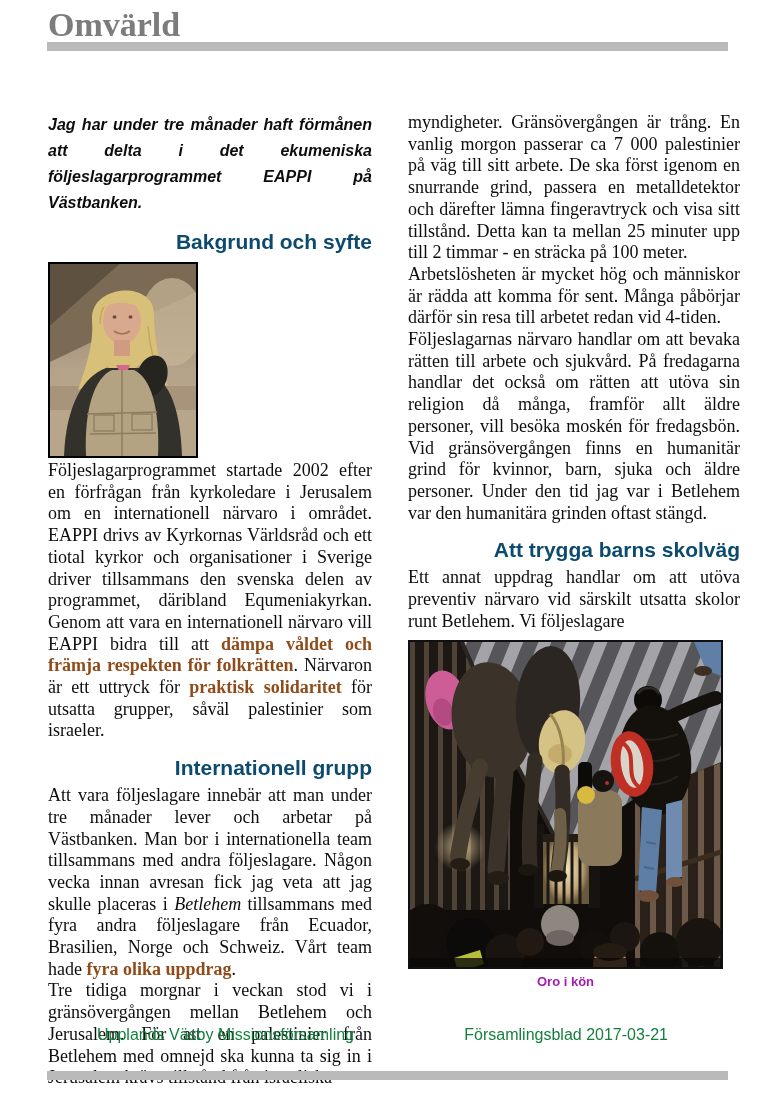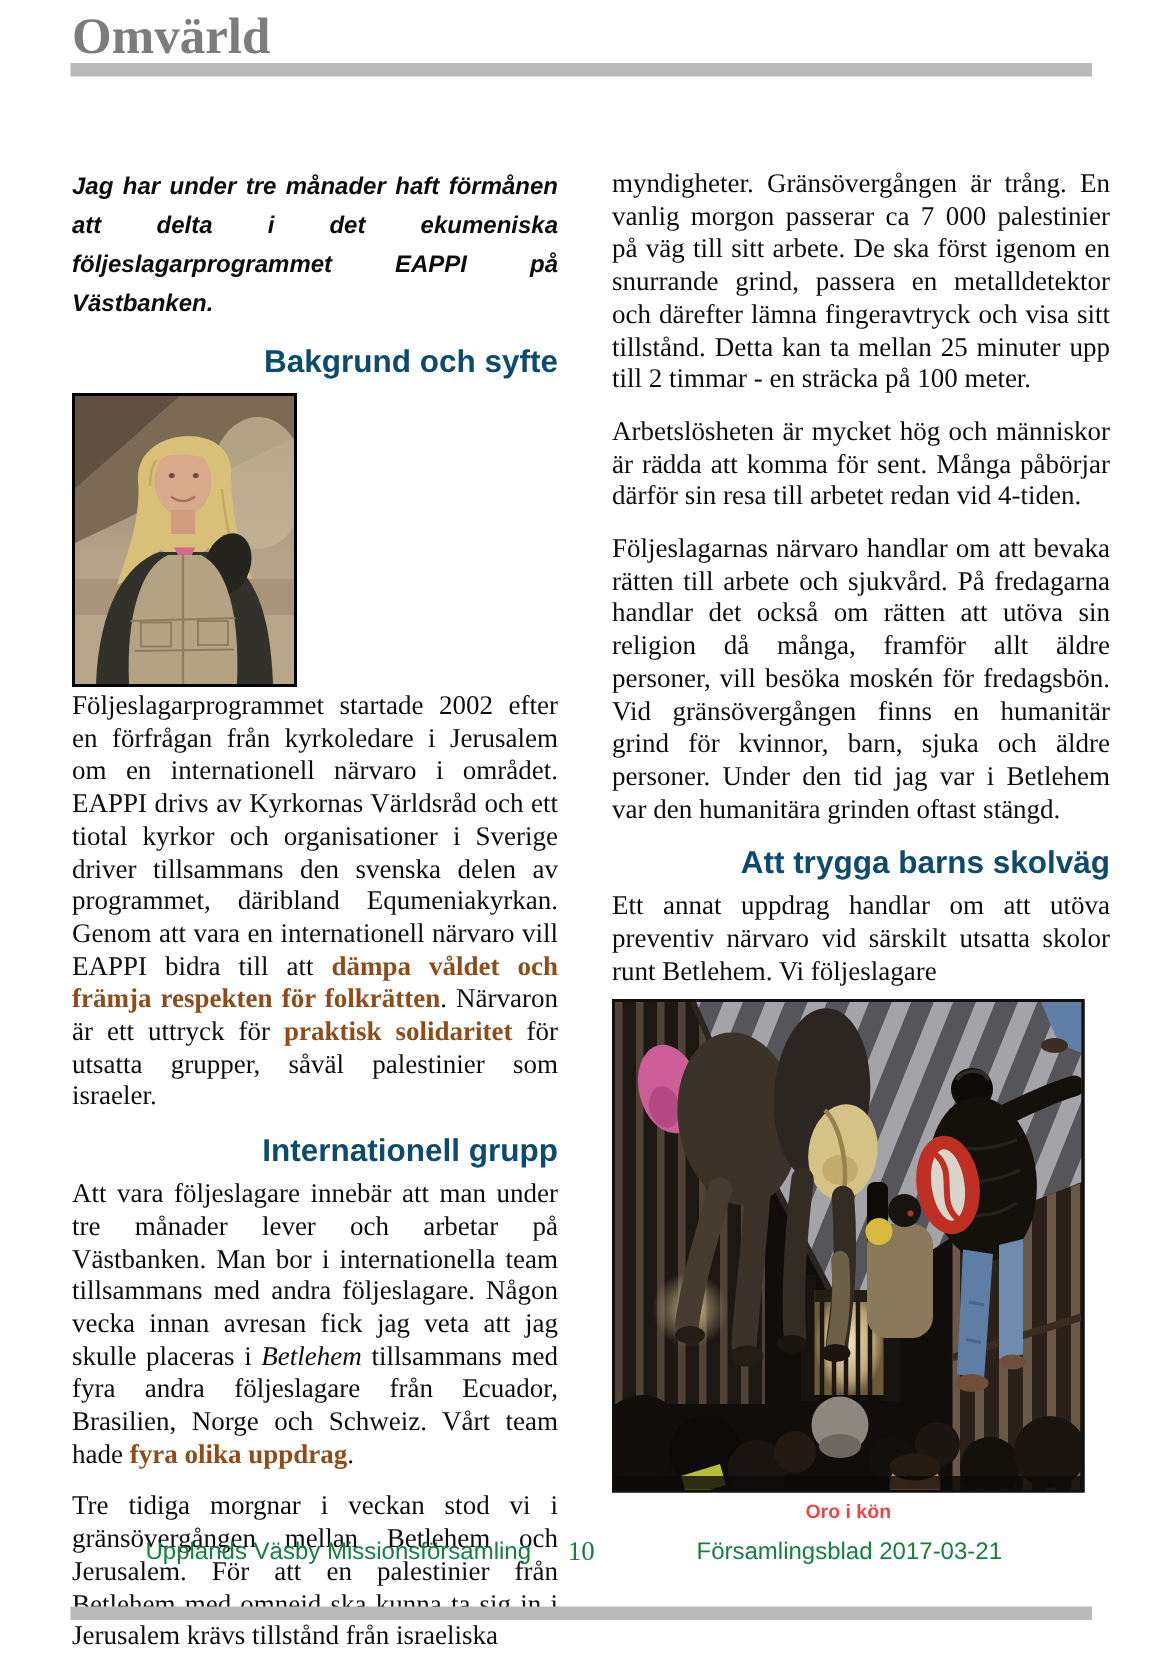--- a/index.html
+++ b/index.html
@@ -53,21 +53,21 @@
     font-family:"Liberation Sans",sans-serif;
     font-weight:bold;font-size:21px;
     text-align:right;
     margin:14px 0 5px;
     color:#0c4a6e;
   }
   .body-text{
     font-size:18px;line-height:21.7px;
     text-align:justify;
   }
-  .body-text + .body-text{margin-top:13px;}
+  .body-text + .body-text{margin-top:0;}
   .accent{color:var(--accent);font-weight:bold;}
   .em{font-style:italic;}
   .portrait-frame{
     float:left;
     width:150px;height:196px;
     border:2px solid #000;
     margin:3px 9px 2px 0;
     background:#b3a189;
   }
   .portrait-frame svg{display:block;width:100%;height:100%;}
@@ -77,21 +77,21 @@
   .queue-frame{
     width:315px;height:329px;
     border:2px solid #101010;
     background:#0f0c0a;
   }
   .queue-frame svg{display:block;width:100%;height:100%;}
   figcaption{
     margin-top:5px;
     text-align:center;
     font-family:"Liberation Sans",sans-serif;
-    font-weight:bold;font-size:13px;color:#ef4444;
+    font-weight:bold;font-size:13px;color:#a21caf;
   }
   .footer-row{
     position:absolute;left:47px;top:1023px;width:681px;height:24px;
     font-family:"Liberation Sans",sans-serif;font-size:16px;color:#15803d;
   }
   .footer-left{position:absolute;left:50px;top:3px;}
   .footer-page{
     position:absolute;left:0;right:0;top:1px;text-align:center;
     font-family:"Liberation Serif",serif;font-size:18px;
   }
@@ -278,17 +278,16 @@
           </svg>
         </div>
         <figcaption>Oro i kön</figcaption>
       </figure>
     </div>
   </div>
 
   <div class="rule rule-bottom"></div>
   <div class="footer-row">
     <span class="footer-left">Upplands Väsby Missionsförsamling</span>
-    <span class="footer-page">10</span>
     <span class="footer-right">Församlingsblad 2017-03-21</span>
   </div>
 
 </div>
 
 </body></html>

